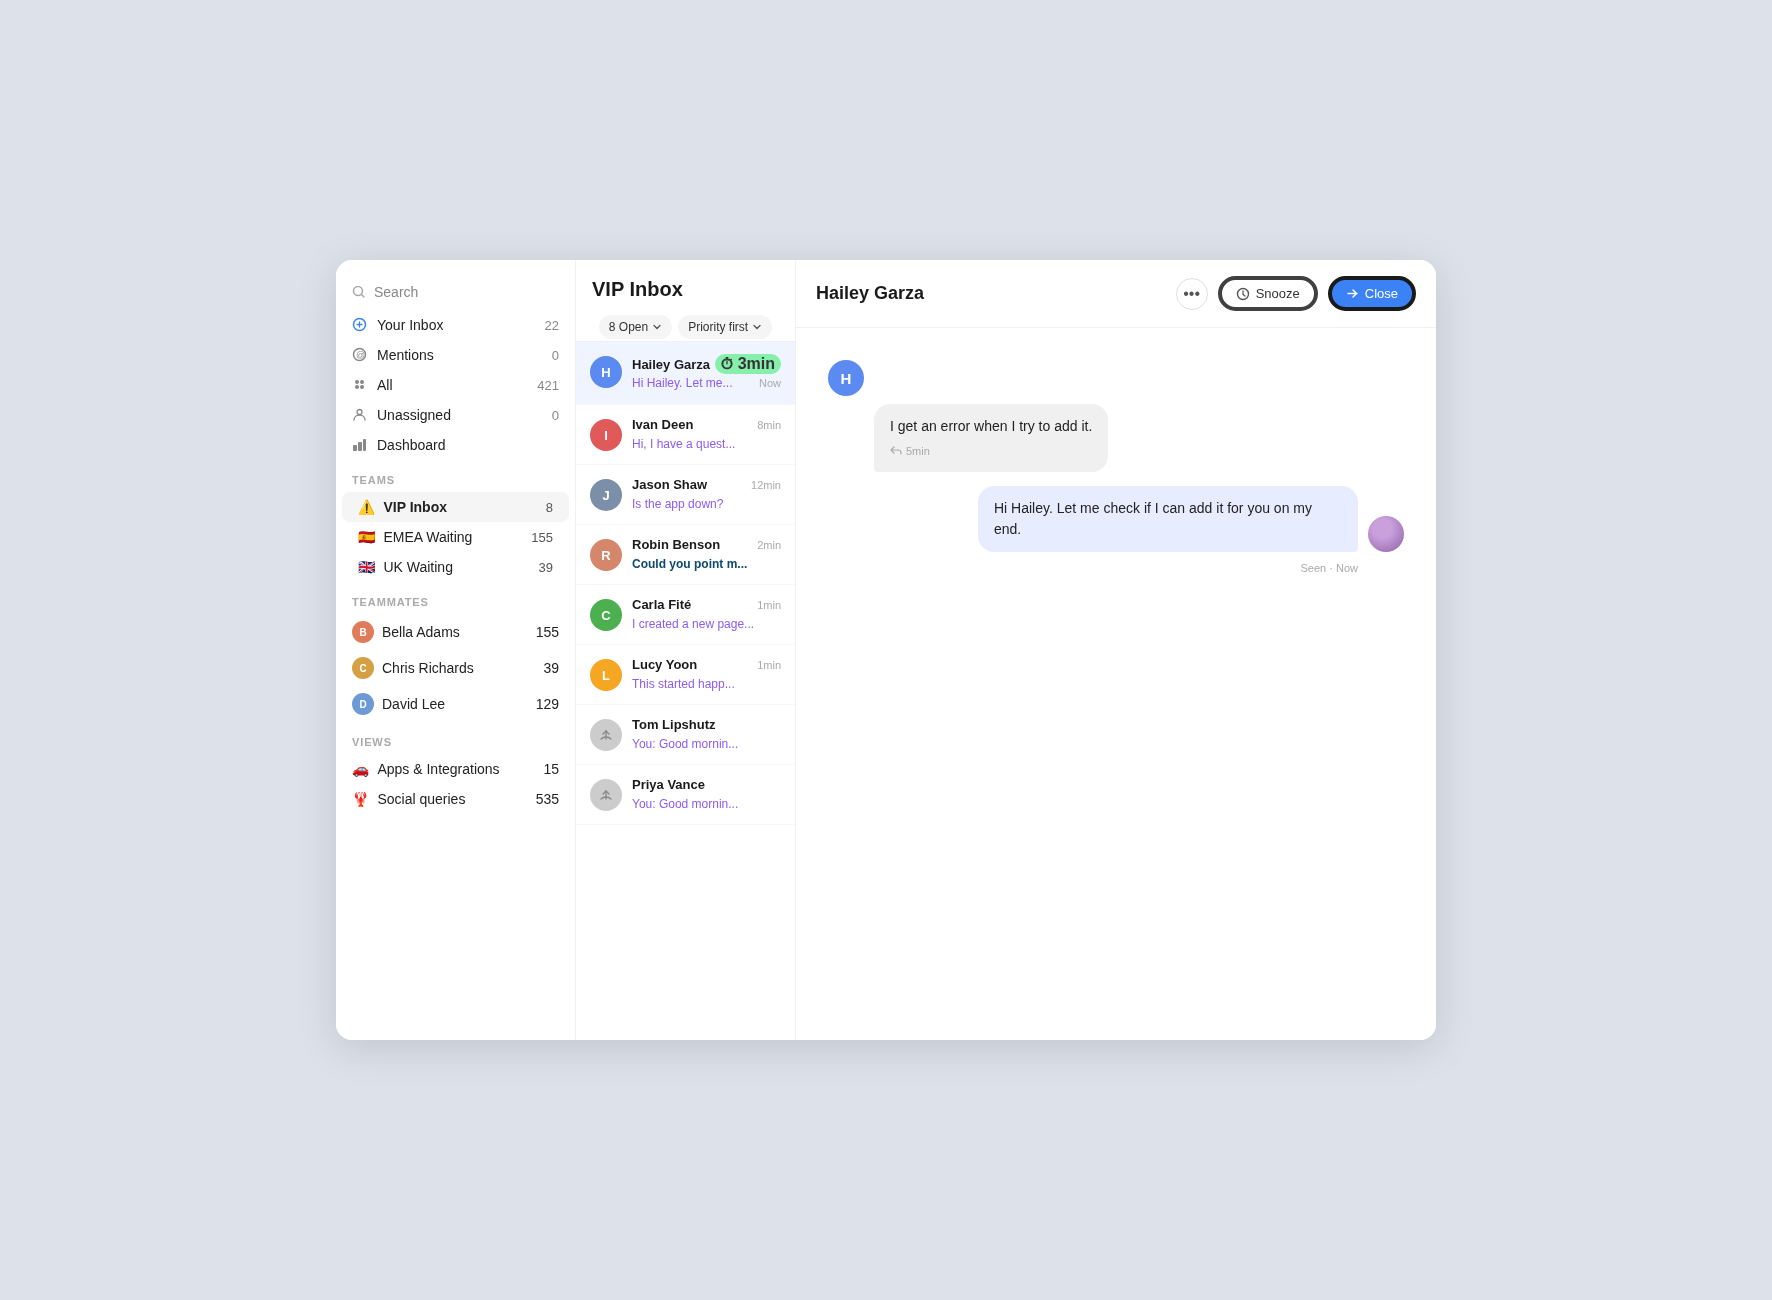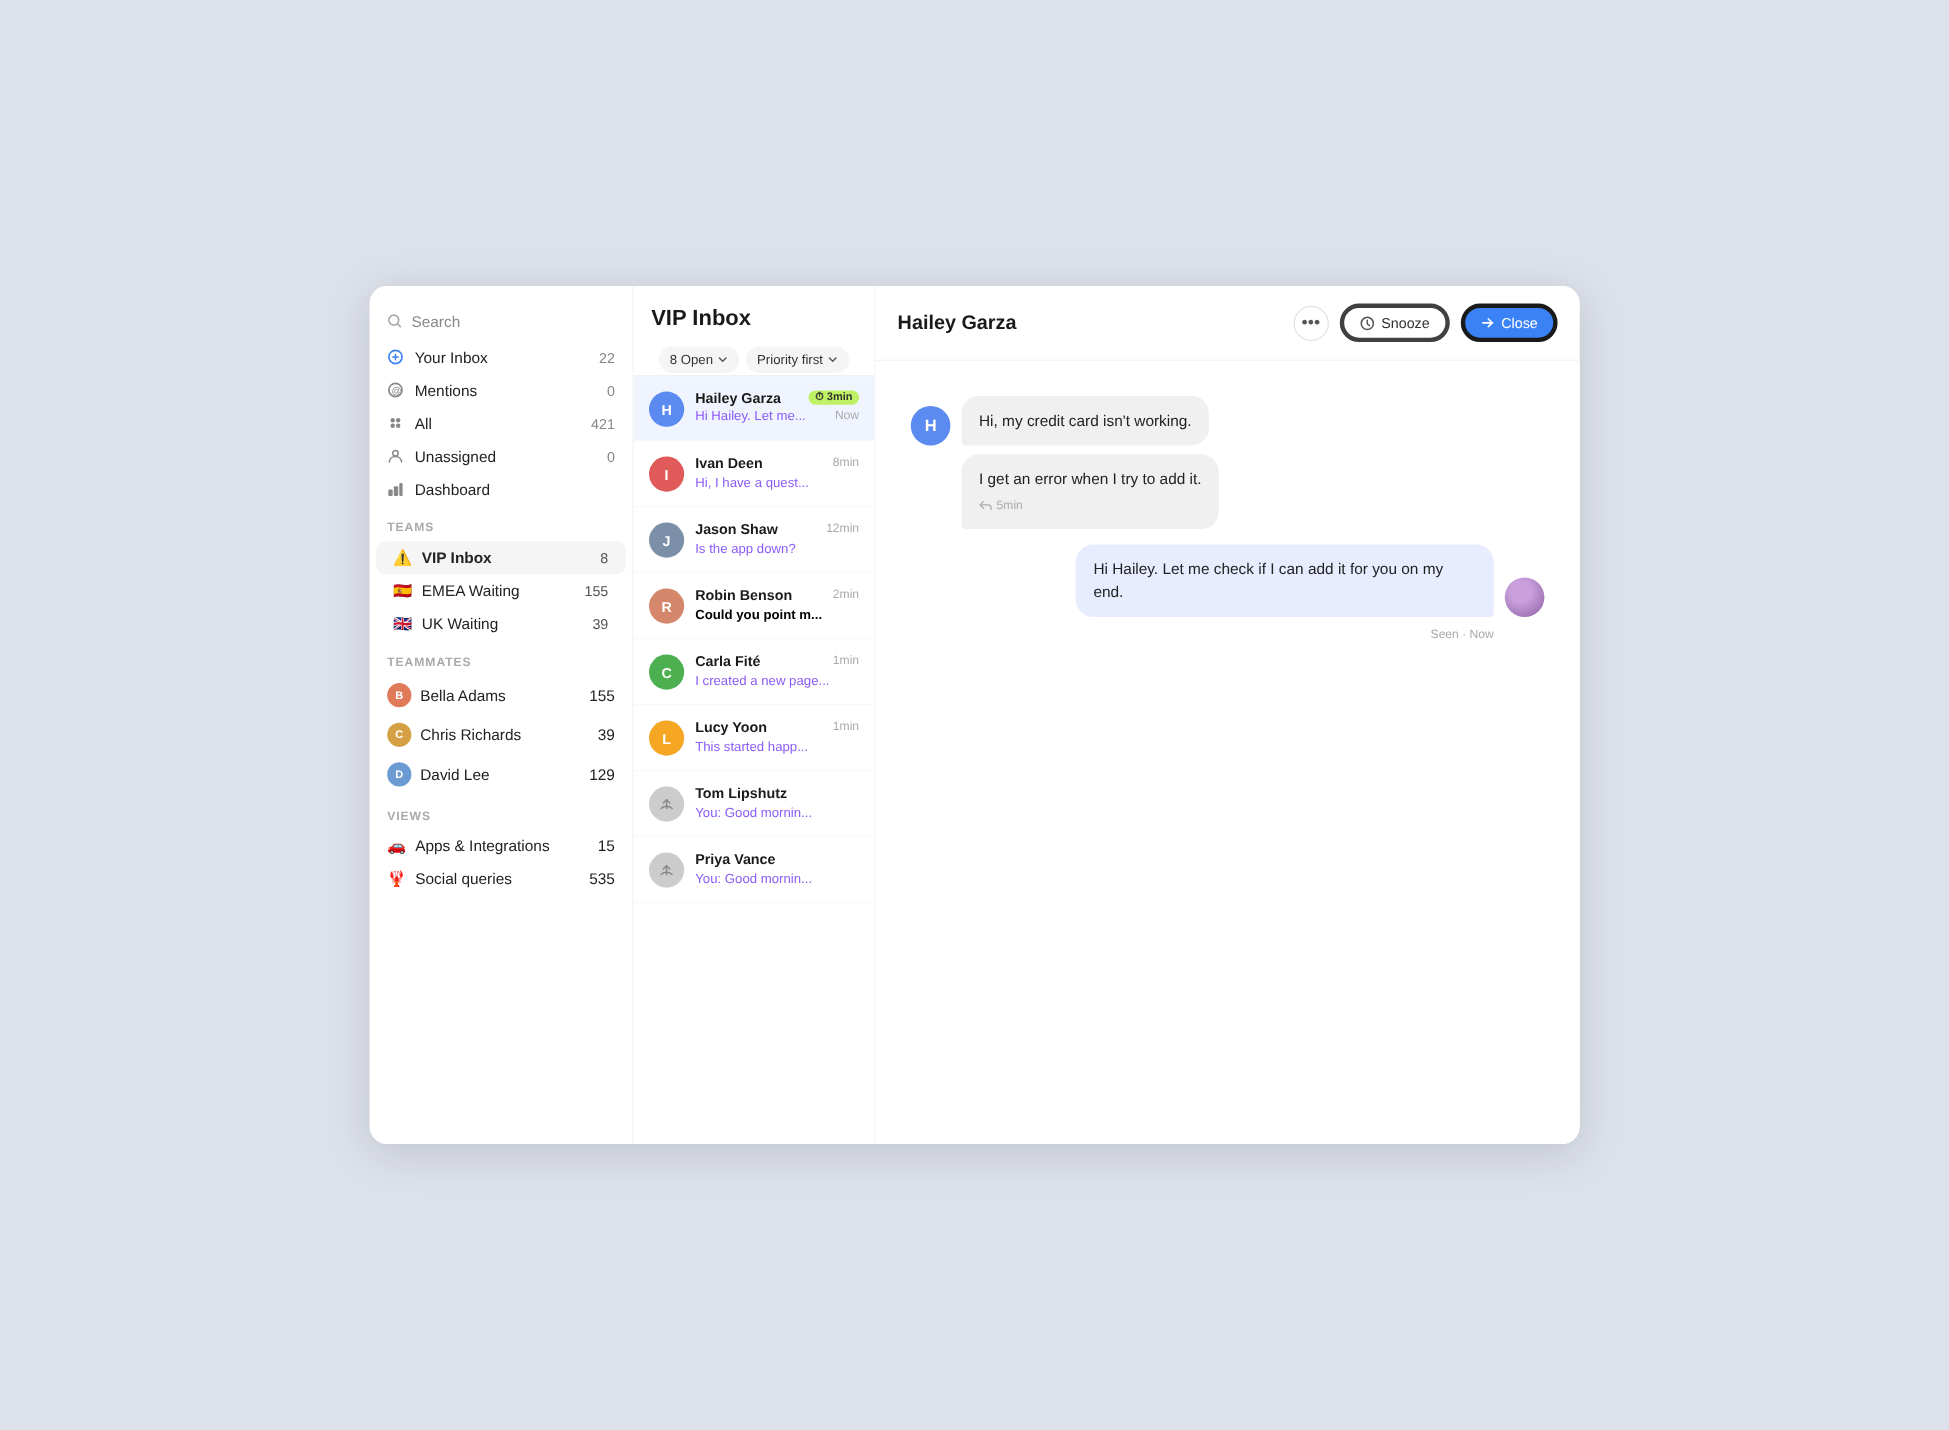--- a/index.html
+++ b/index.html
@@ -239,26 +239,26 @@
     .conv-body { flex: 1; min-width: 0; }
     .conv-top {
       display: flex;
       justify-content: space-between;
       align-items: center;
       margin-bottom: 2px;
     }
     .conv-name { font-size: 13px; font-weight: 600; color: #1a1a1a; }
     .conv-time { font-size: 11px; color: #aaa; }
     .conv-preview { font-size: 12px; color: #8b5cf6; white-space: nowrap; overflow: hidden; text-overflow: ellipsis; }
-    .conv-preview.bold { font-weight: 600; color: #000000; }
+    .conv-preview.bold { font-weight: 600; color: #0c4a6e; }
     .time-badge {
-      background: #bef264;
+      background: #86efac;
       color: #333;
       border-radius: 10px;
-      font-size: 10px;
+      font-size: 16px;
       font-weight: 700;
       padding: 1px 6px;
       display: flex;
       align-items: center;
       gap: 2px;
     }
 
     
     .main-panel {
       flex: 1;
@@ -673,23 +673,20 @@
           <span>Close</span>
         </button>
       </div>
     </div>
 
     <div class="chat-area">
 
       <div class="message-group">
         <div class="msg-row">
           <div class="h-avatar">H</div>
-          <div class="msg-bubble received">
-            Hi, my credit card isn't working.
-          </div>
         </div>
         <div class="msg-row" style="padding-left:46px;">
           <div class="msg-bubble received">
             I get an error when I try to add it.
             <div class="msg-meta" style="margin-top:6px;">
               <svg width="12" height="12" viewBox="0 0 12 12" fill="none">
                 <path d="M4 2L1 5l3 3M1 5h7a3 3 0 013 3v1" stroke="#aaa" stroke-width="1.2" stroke-linecap="round" stroke-linejoin="round"></path>
               </svg>
               <span>5min</span>
             </div>

